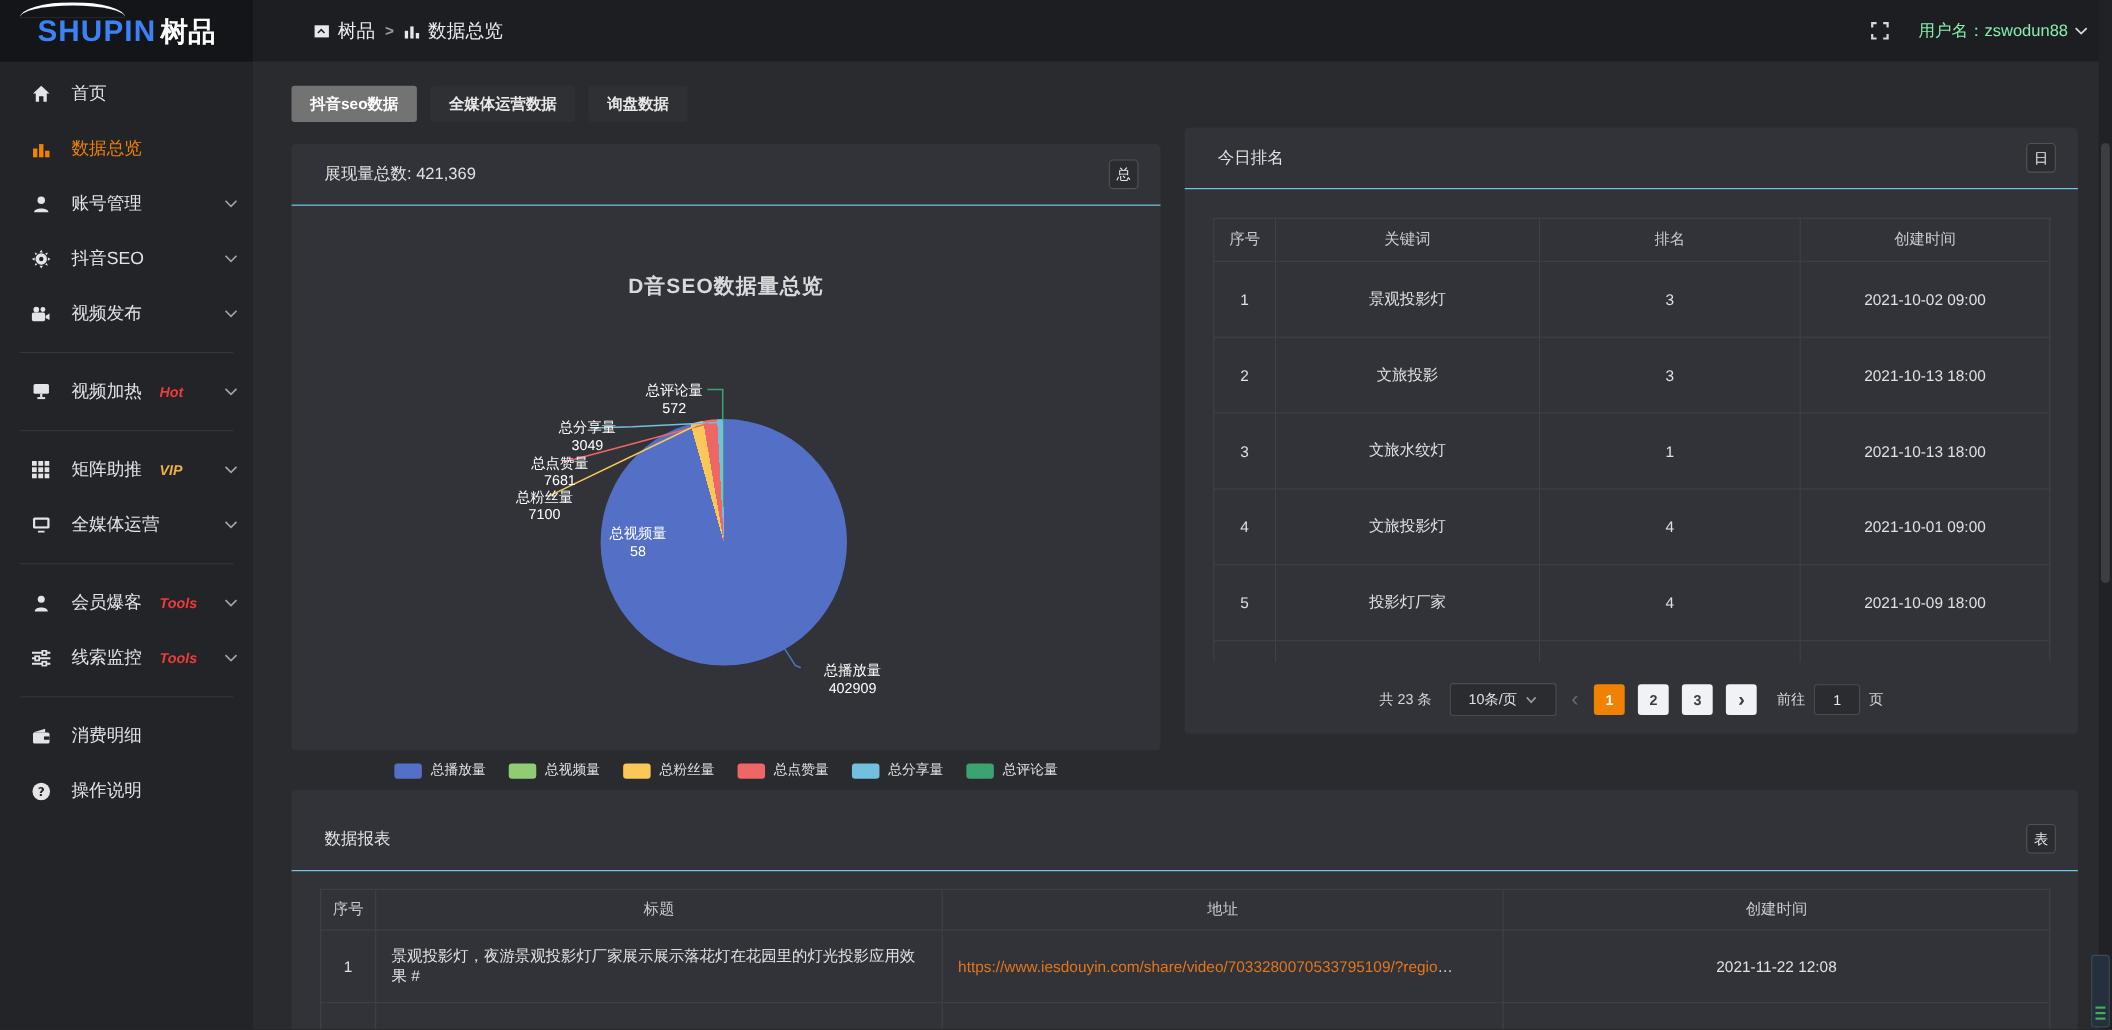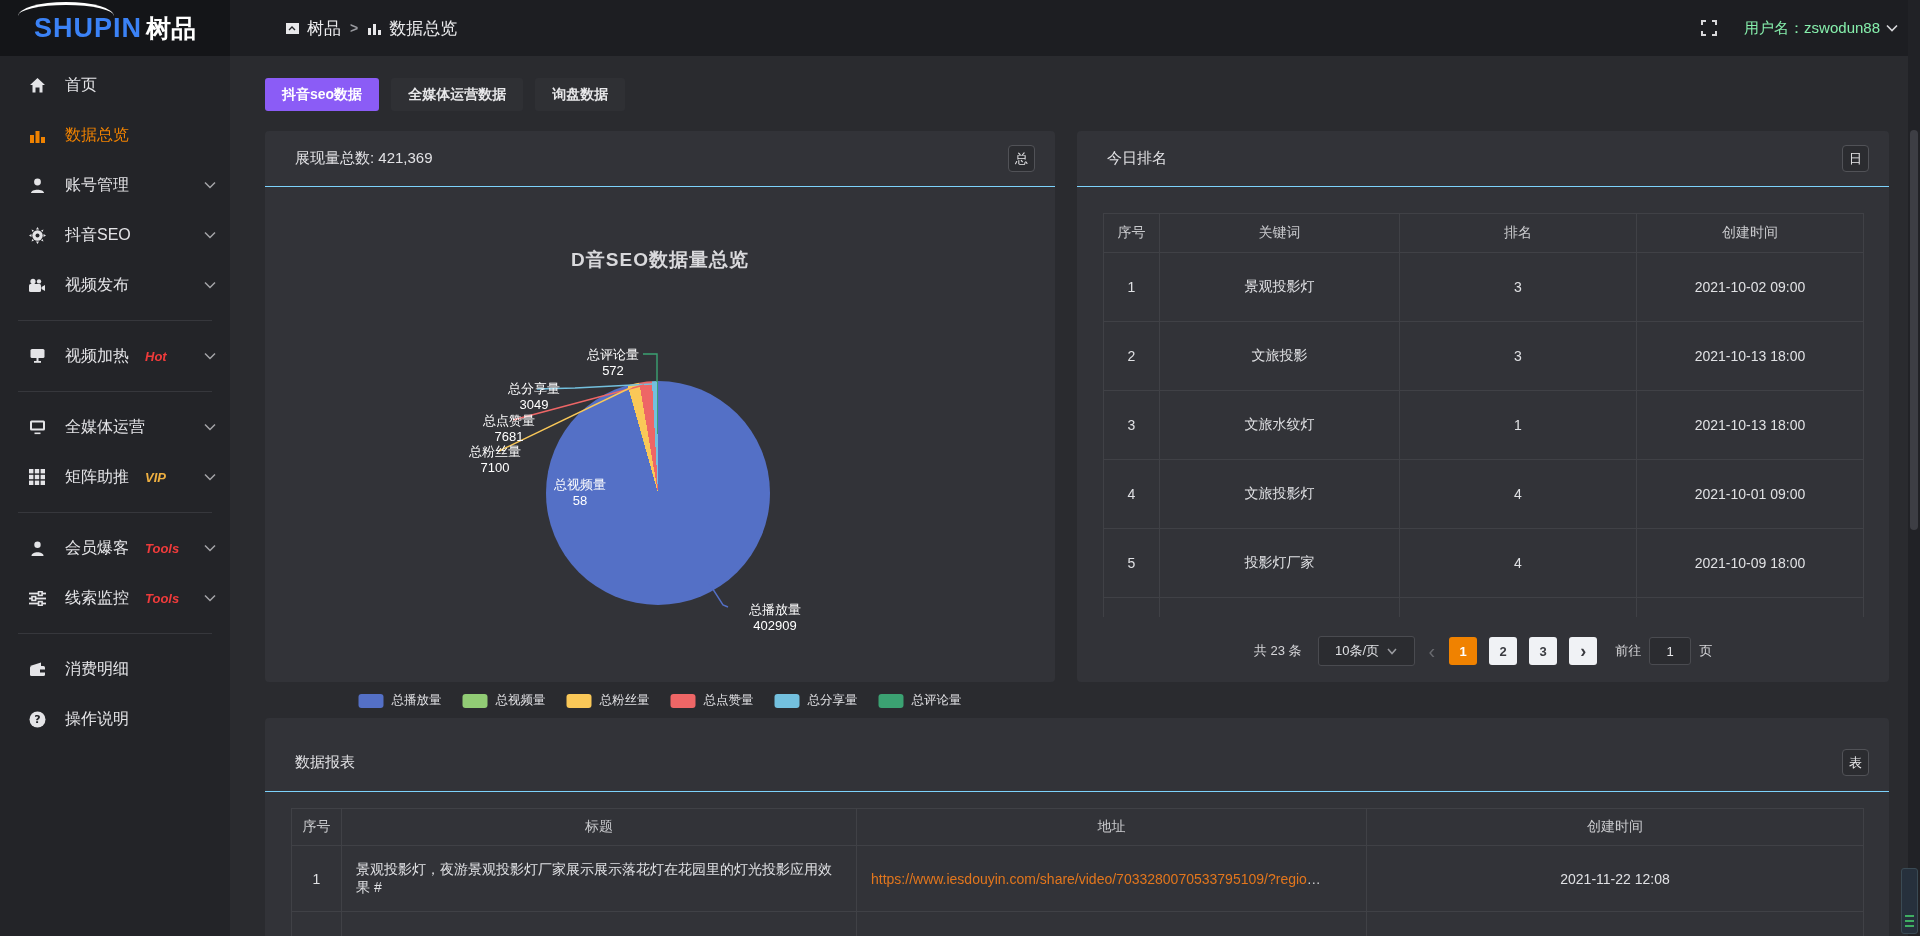--- a/index.html
+++ b/index.html
@@ -34,21 +34,21 @@
   .side-badge.gold { color:#efb041; }
   .side-spacer { flex:1; }
   .side-chevron { width:12px; height:12px; opacity:.75; }
   .side-divider { height:1px; background:#36373c; margin:10px 18px; }
 
   
   .content { position:absolute; left:230px; top:56px; right:0; bottom:0; background:#2a2b2f; }
   .tabs { position:absolute; left:35px; top:22px; display:flex; gap:12px; }
   .tab-btn { height:33px; padding:0 17px; display:flex; align-items:center; border-radius:3px;
      background:#2f3034; color:#e8e8ea; font-size:14px; font-weight:700; cursor:pointer; }
-  .tab-btn.active { background:#8b5cf6; color:#fff; }
+  .tab-btn.active { background:#737373; color:#fff; }
 
   .panel { position:absolute; background:#323338; border-radius:4px; }
   .panel-header { height:56px; border-bottom:1px solid #7dd3fc; display:flex; align-items:center; padding:0 20px 0 30px; }
   .panel-title { color:#e2e2e5; font-size:15px; }
   .panel-badge { margin-left:auto; width:27px; height:27px; background:#2b2c30; border:1px solid #515257;
      border-radius:4px; color:#e8e8ea; font-size:13px; display:flex; align-items:center; justify-content:center; cursor:pointer; }
 
   
   .chart-panel { left:35px; top:75px; width:790px; height:551px; }
   .chart-area { position:relative; width:100%; height:494px; }
@@ -62,21 +62,21 @@
   .legend-swatch { width:25px; height:14px; border-radius:3px; }
   .legend-label { color:#e3e3e6; font-size:12.5px; }
 
   
   table.dark-table { border-collapse:collapse; table-layout:fixed; }
   .dark-table th, .dark-table td { border:1px solid #404146; text-align:center; font-weight:400; }
   .dark-table th { color:#c9cacd; font-size:14px; height:39px; }
   .dark-table td { color:#e0e1e4; font-size:14px; }
 
   
-  .rank-panel { left:847px; top:75px; width:812px; height:551px; }
+  .rank-panel { left:847px; top:60px; width:812px; height:551px; }
   .rank-table { position:absolute; left:26px; top:82px; width:760px; }
   .rank-table td { height:69px; }
   .rank-table .empty-row td { height:19px; border-bottom:none; }
   .pager { position:absolute; left:0; right:0; top:505px; display:flex; align-items:center; justify-content:center; gap:12px; }
   .pager-total { color:#d5d5d8; font-size:13px; margin-right:4px; }
   .page-size-select { width:97px; height:30px; background:#2b2c30; border:1px solid #4a4b50; border-radius:3px;
      color:#dfe0e3; font-size:13px; display:flex; align-items:center; justify-content:center; gap:8px; cursor:pointer; }
   .pager-arrow-prev { color:#6a6b70; font-size:20px; padding:0 2px; cursor:default; }
   .page-btn { min-width:28px; height:28px; border-radius:3px; background:#f0f2f5; color:#3a3b40; font-size:13px;
      font-weight:700; display:flex; align-items:center; justify-content:center; cursor:pointer; }
@@ -242,51 +242,51 @@
       <svg class="side-chevron" viewBox="0 0 12 8" fill="none" stroke="#cfcfd3" stroke-width="1.5">
           <path d="M1 1.5 L6 6.5 L11 1.5"></path>
         </svg>
     </div>
 
 
     <div class="side-divider"></div>
 
     <div class="side-item">
       <span class="s-icon">
-        <svg width="17" height="16" viewBox="0 0 17 16">
-            <rect x="1" y="1.5" width="15" height="10" rx="1.5" fill="#e4e4e7"></rect>
-            <rect x="3" y="3.5" width="11" height="6" fill="#232428"></rect>
-            <rect x="5.5" y="12.5" width="6" height="1.6" fill="#e4e4e7" transform="translate(0,1)"></rect>
-          </svg>
-      </span>
-      <span class="s-label">全媒体运营</span>
-      <span class="side-spacer"></span>
-      <svg class="side-chevron" viewBox="0 0 12 8" fill="none" stroke="#cfcfd3" stroke-width="1.5">
-          <path d="M1 1.5 L6 6.5 L11 1.5"></path>
-        </svg>
-    </div>
-
-    <div class="side-item">
-      <span class="s-icon">
         <svg width="16" height="16" viewBox="0 0 16 16">
             <g fill="#e4e4e7">
               <rect x="0" y="0" width="4.4" height="4.4"></rect>
               <rect x="5.8" y="0" width="4.4" height="4.4"></rect>
               <rect x="11.6" y="0" width="4.4" height="4.4"></rect>
               <rect x="0" y="5.8" width="4.4" height="4.4"></rect>
               <rect x="5.8" y="5.8" width="4.4" height="4.4"></rect>
               <rect x="11.6" y="5.8" width="4.4" height="4.4"></rect>
               <rect x="0" y="11.6" width="4.4" height="4.4"></rect>
               <rect x="5.8" y="11.6" width="4.4" height="4.4"></rect>
               <rect x="11.6" y="11.6" width="4.4" height="4.4"></rect>
             </g>
           </svg>
       </span>
       <span class="s-label">矩阵助推</span>
       <span class="side-badge gold">VIP</span>
+      <span class="side-spacer"></span>
+      <svg class="side-chevron" viewBox="0 0 12 8" fill="none" stroke="#cfcfd3" stroke-width="1.5">
+          <path d="M1 1.5 L6 6.5 L11 1.5"></path>
+        </svg>
+    </div>
+
+    <div class="side-item">
+      <span class="s-icon">
+        <svg width="17" height="16" viewBox="0 0 17 16">
+            <rect x="1" y="1.5" width="15" height="10" rx="1.5" fill="#e4e4e7"></rect>
+            <rect x="3" y="3.5" width="11" height="6" fill="#232428"></rect>
+            <rect x="5.5" y="12.5" width="6" height="1.6" fill="#e4e4e7" transform="translate(0,1)"></rect>
+          </svg>
+      </span>
+      <span class="s-label">全媒体运营</span>
       <span class="side-spacer"></span>
       <svg class="side-chevron" viewBox="0 0 12 8" fill="none" stroke="#cfcfd3" stroke-width="1.5">
           <path d="M1 1.5 L6 6.5 L11 1.5"></path>
         </svg>
     </div>
 
     <div class="side-divider"></div>
 
     <div class="side-item">
       <span class="s-icon">

